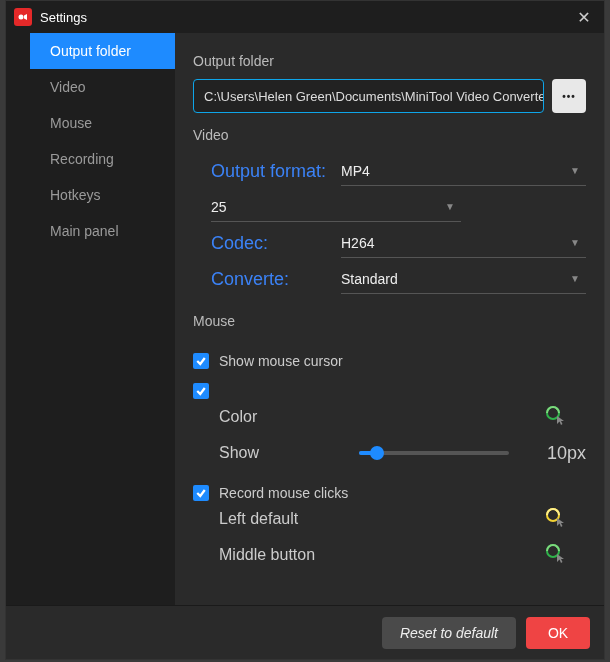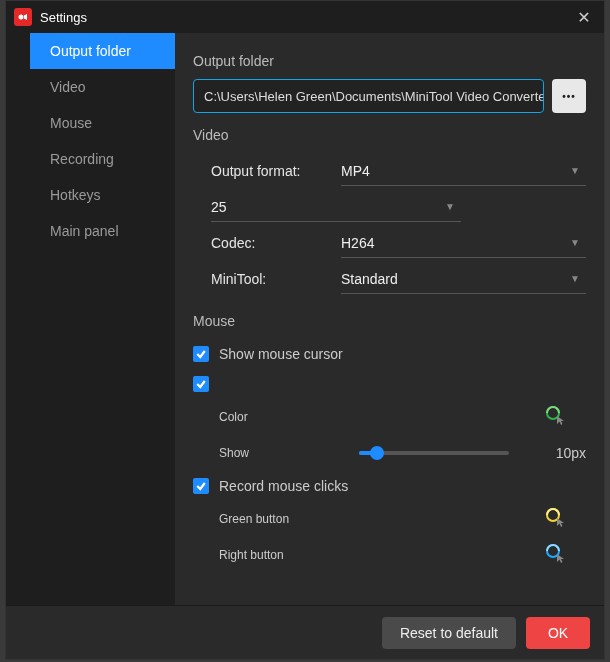--- a/index.html
+++ b/index.html
@@ -14,42 +14,42 @@
   .sidebar { width: 145px; background: #1e1e1e; padding-top: 0; }
   .sidebar-item { height: 36px; display: flex; align-items: center; padding-left: 20px; color: #9a9a9a; font-size: 14px; cursor: pointer; }
   .sidebar-item.active { background: #1e8bff; color: #fff; }
   .content { flex: 1; background: #2a2a2a; padding: 14px 18px 10px 18px; overflow-y: auto; color: #ccc; font-size: 14px; position: relative; }
   .section-label { color: #bbb; font-size: 14px; margin: 6px 0 10px 0; }
   .path-row { display: flex; align-items: center; gap: 8px; margin-bottom: 14px; }
   .path-input { flex: 1; background: #222; border: 1px solid #0ea5e9; border-radius: 4px; height: 34px; padding: 0 10px; color: #ddd; font-size: 13px; overflow: hidden; white-space: nowrap; display: flex; align-items: center; }
   .browse-btn { width: 34px; height: 34px; background: #e8e8e8; border-radius: 4px; display: flex; align-items: center; justify-content: center; cursor: pointer; color: #222; font-weight: bold; letter-spacing: 1px; font-size: 10px; }
   .form-group { margin-left: 18px; }
   .form-row { display: flex; align-items: center; height: 36px; }
-  .form-label { width: 130px; color: #e5e5e5; font-size: 14px; }
+  .form-label { width: 130px; color: #3b82f6; font-size: 18px; }
   .select { flex: 1; max-width: 250px; border-bottom: 1px solid #555; height: 30px; display: flex; align-items: center; justify-content: space-between; color: #eee; font-size: 14px; cursor: pointer; padding-right: 6px; }
   .select .caret { color: #888; font-size: 10px; }
-  .checkbox-row { display: flex; align-items: center; height: 30px; cursor: pointer; }
+  .checkbox-row { display: flex; align-items: flex-end; height: 30px; cursor: pointer; }
   .checkbox { width: 16px; height: 16px; background: #1e8bff; border-radius: 2px; margin-right: 10px; display: flex; align-items: center; justify-content: center; }
   .checkbox svg { width: 12px; height: 12px; stroke: #fff; stroke-width: 3; fill: none; }
   .sub-row { display: flex; align-items: center; height: 36px; margin-left: 26px; }
-  .sub-label { width: 130px; color: #ccc; font-size: 12px; }
+  .sub-label { width: 130px; color: #ccc; font-size: 16px; }
   .slider-wrap { flex: 1; display: flex; align-items: center; }
   .slider { position: relative; width: 150px; height: 4px; background: #555; border-radius: 2px; margin-left: 10px; }
   .slider .fill { position: absolute; left: 0; top: 0; height: 4px; background: #1e8bff; border-radius: 2px; width: 12%; }
   .slider .thumb { position: absolute; top: -5px; width: 14px; height: 14px; background: #1e8bff; border-radius: 50%; left: 12%; margin-left: -7px; cursor: pointer; }
-  .size-value { margin-left: auto; color: #ccc; font-size: 14px; width: 50px; text-align: right; }
+  .size-value { margin-left: auto; color: #ccc; font-size: 18px; width: 50px; text-align: right; }
   .cursor-icon { width: 22px; height: 22px; position: relative; display: inline-block; }
   .ring { position: absolute; width: 14px; height: 14px; border: 2px solid; border-radius: 50%; top: 0; left: 2px; }
   .ring-top { position: absolute; width: 14px; height: 7px; border: 2px solid; border-bottom: none; border-top-left-radius: 14px; border-top-right-radius: 14px; top: 0; left: 2px; }
   .pointer { position: absolute; bottom: 0; right: 0; }
   .pointer svg { width: 10px; height: 10px; fill: #888; }
   .icon-cell { flex: 1; max-width: 250px; display: flex; justify-content: flex-end; padding-right: 20px; }
   .footer { height: 54px; background: #2a2a2a; border-top: 1px solid #1a1a1a; display: flex; align-items: center; justify-content: flex-end; padding: 0 14px; gap: 10px; }
   .btn { height: 32px; padding: 0 18px; border-radius: 4px; display: flex; align-items: center; justify-content: center; font-size: 14px; cursor: pointer; border: none; }
-  .btn-default { background: #4a4a4a; color: #eee; }
+  .btn-default { background: #4a4a4a; color: #eee; font-style: italic; }
   .btn-primary { background: #ef4444; color: #fff; min-width: 64px; }
   .content::-webkit-scrollbar { width: 8px; }
   .content::-webkit-scrollbar-track { background: #2a2a2a; }
   .content::-webkit-scrollbar-thumb { background: #444; border-radius: 4px; }
 </style>
 </head>
 <body>
 
 <div class="window">
   <div class="titlebar">
@@ -113,21 +113,21 @@
           </div>
         </div>
         <div class="form-row">
           <div class="form-label">Codec:</div>
           <div class="select">
             <span>H264</span>
             <span class="caret">▼</span>
           </div>
         </div>
         <div class="form-row">
-          <div class="form-label">MiniTool:</div>
+          <div class="form-label">Converte:</div>
           <div class="select">
             <span>Standard</span>
             <span class="caret">▼</span>
           </div>
         </div>
       </div>
 
       <div class="section-label" style="margin-top:16px">Mouse</div>
 
       <div class="checkbox-row">
@@ -174,45 +174,45 @@
       <div class="checkbox-row">
         <span class="checkbox">
             <svg viewBox="0 0 16 16">
               <polyline points="3,8 7,12 13,4"></polyline>
             </svg>
           </span>
         <span>Record mouse clicks</span>
       </div>
 
       <div class="sub-row">
-        <div class="sub-label">Green button</div>
+        <div class="sub-label">Left default</div>
         <div class="icon-cell">
           <span class="cursor-icon">
             <span class="ring" style="border-color:#f3d233"></span>
             <span class="ring-top" style="border-color:#fff08a"></span>
             <span class="pointer"><svg viewBox="0 0 10 10">
                   <path d="M1 1 L1 9 L3.5 6.5 L5 10 L6.5 9 L5 6 L8 6 Z"></path>
                 </svg></span>
           </span>
         </div>
       </div>
 
-
-      <div class="sub-row">
-        <div class="sub-label">Right button</div>
+      <div class="sub-row">
+        <div class="sub-label">Middle button</div>
         <div class="icon-cell">
           <span class="cursor-icon">
-            <span class="ring" style="border-color:#1ea8ff"></span>
-            <span class="ring-top" style="border-color:#8fd8ff"></span>
+            <span class="ring" style="border-color:#2fb24a"></span>
+            <span class="ring-top" style="border-color:#7dd87d"></span>
             <span class="pointer"><svg viewBox="0 0 10 10">
                   <path d="M1 1 L1 9 L3.5 6.5 L5 10 L6.5 9 L5 6 L8 6 Z"></path>
                 </svg></span>
           </span>
         </div>
       </div>
+
 
     </div>
   </div>
 
   <div class="footer">
     <button class="btn btn-default">Reset to default</button>
     <button class="btn btn-primary">OK</button>
   </div>
 </div>
 

